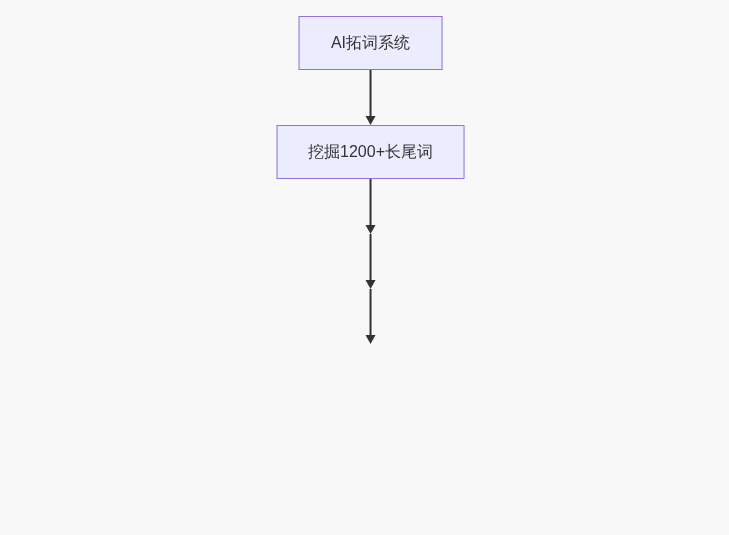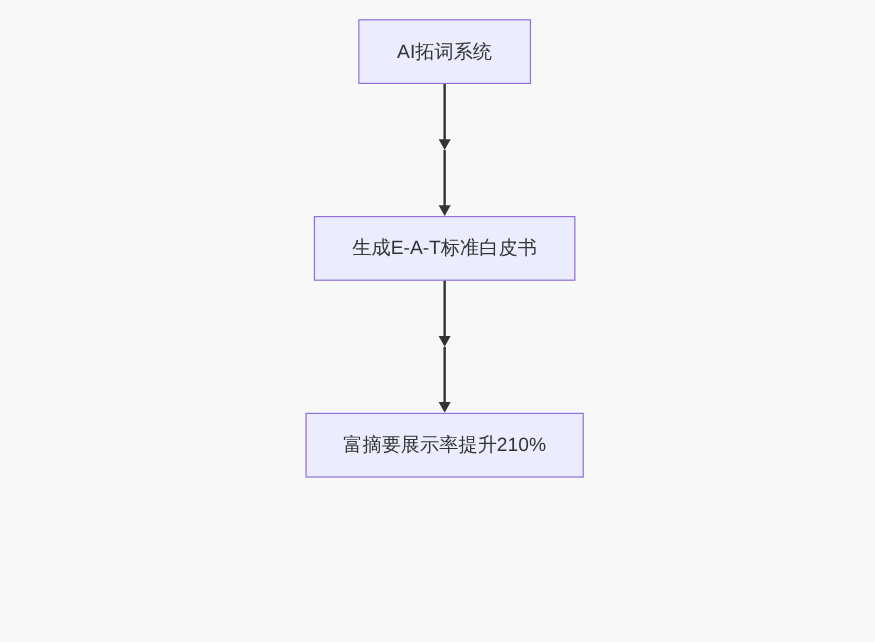--- a/index.html
+++ b/index.html
@@ -63,38 +63,35 @@
 
   <div class="node">
     <span>AI拓词系统</span>
   </div>
 
   <div class="arrow">
     <div class="line"></div>
     <div class="head"></div>
   </div>
 
-
-  <div class="arrow">
-    <div class="line"></div>
-    <div class="head"></div>
-  </div>
-
   <div class="node">
-    <span>生成E-A-T标准白皮书</span>
+    <span>挖掘1200+长尾词</span>
   </div>
 
   <div class="arrow">
     <div class="line"></div>
     <div class="head"></div>
   </div>
 
 
   <div class="arrow">
     <div class="line"></div>
     <div class="head"></div>
   </div>
 
-  <div class="node">
-    <span>富摘要展示率提升210%</span>
+
+  <div class="arrow">
+    <div class="line"></div>
+    <div class="head"></div>
   </div>
+
 
 </div>
 
 </body></html>

